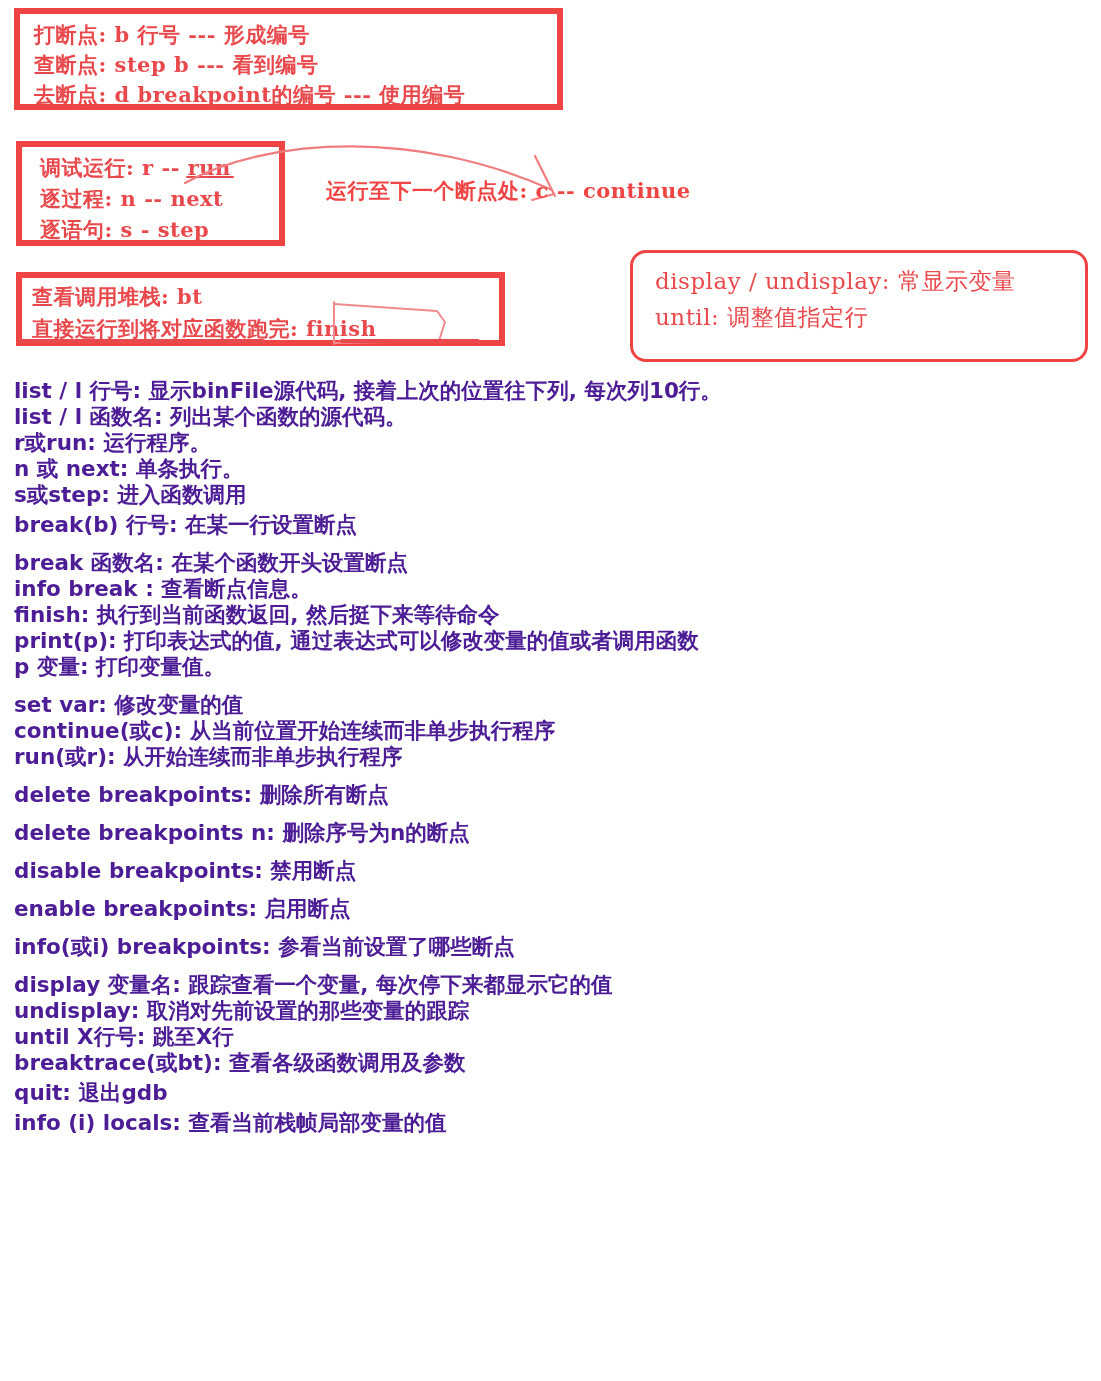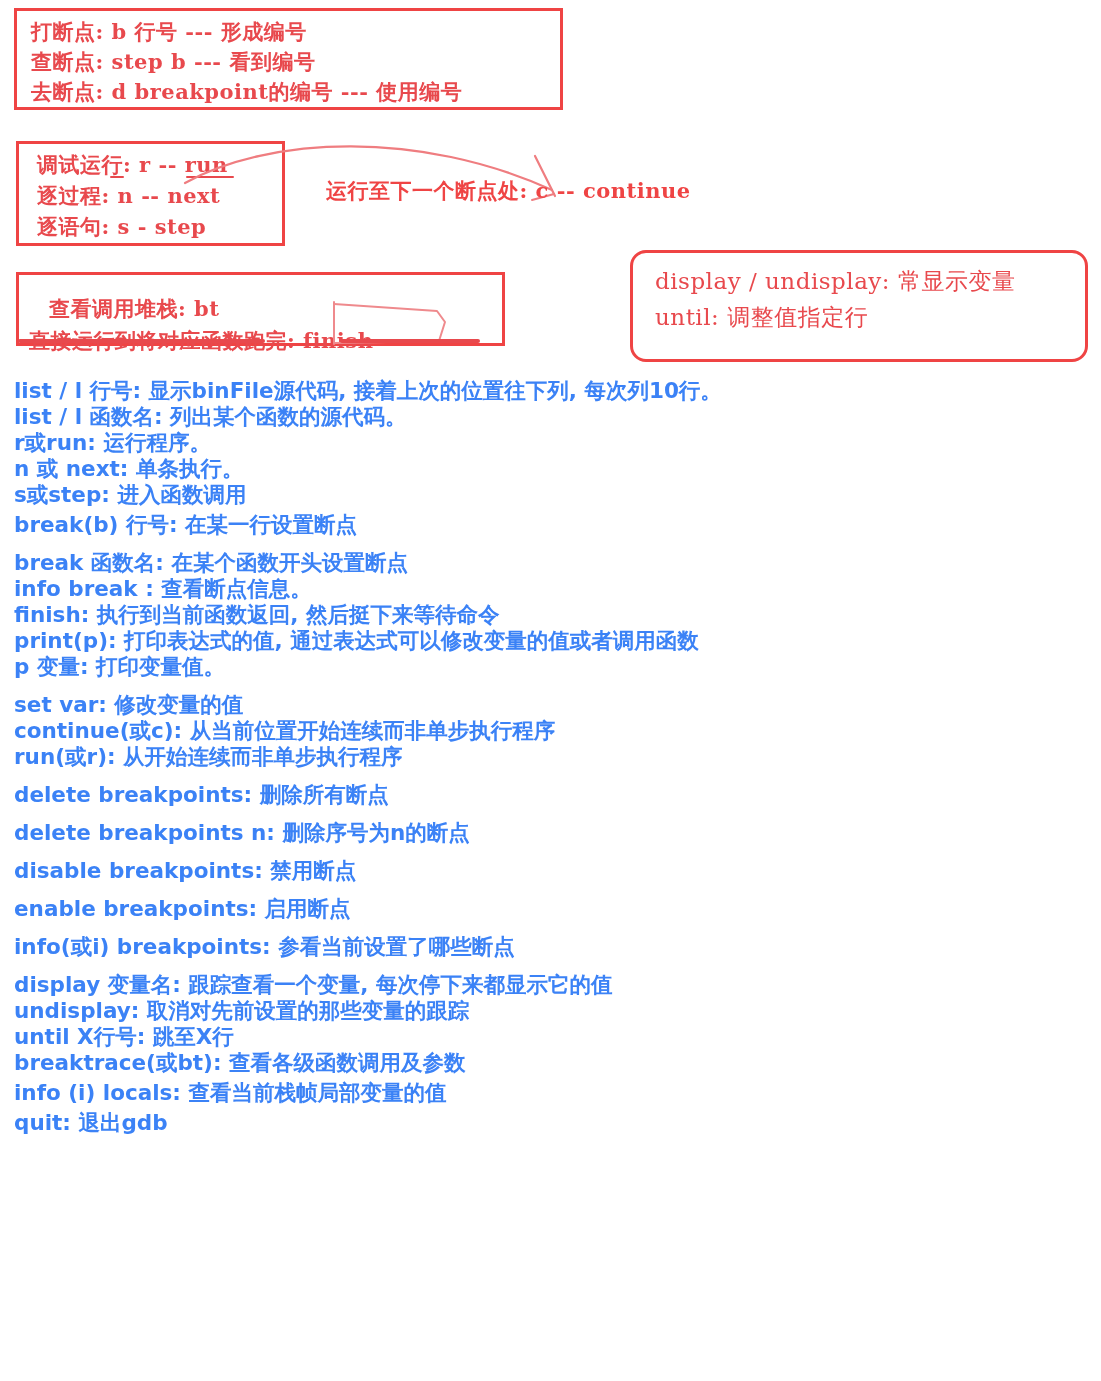--- a/index.html
+++ b/index.html
@@ -10,21 +10,21 @@
     font-family:"Liberation Sans","DejaVu Sans",sans-serif;
     color:#ef4444;
     position:relative;
     overflow:hidden;
   }
   .canvas{position:relative;width:1101px;height:1381px;}
 
   
   .box{
     position:absolute;
-    border:3px solid #ef4444;
+    border:6px solid #ef4444;
     background:#fff;
     box-sizing:border-box;
     color:#e8494d;
   }
   .box.rounded{border-radius:16px;border-width:3px;}
 
   .boxline{
     font-family:"DejaVu Serif","Liberation Serif",serif;
     font-weight:700;
     white-space:nowrap;
@@ -37,21 +37,21 @@
   #box1 .boxline:nth-child(1){padding-top:6px;}
 
   
   #box2{left:16px;top:141px;width:269px;height:105px;}
   #box2 .boxline{font-size:21px;line-height:31px;padding-left:18px;}
   #box2 .boxline:nth-child(1){padding-top:5px;}
 
   
   #box3{left:16px;top:272px;width:489px;height:74px;}
   #box3 .boxline{font-size:21px;line-height:32px;padding-left:10px;}
-  #box3 .boxline:nth-child(1){padding-top:18px;margin-left:20px;}
+  #box3 .boxline:nth-child(1){padding-top:3px;}
 
   
   #box4{left:630px;top:250px;width:458px;height:112px;}
   #box4 .boxline{
     font-family:"DejaVu Serif","Liberation Serif",serif;
     font-weight:400;
     font-size:23px;line-height:36px;padding-left:22px;
   }
   #box4 .boxline:nth-child(1){padding-top:10px;}
 
@@ -68,21 +68,21 @@
   
   .arrow{position:absolute;left:180px;top:128px;width:420px;height:90px;pointer-events:none;}
 
   
   .list{
     position:absolute;left:14px;top:378px;width:1080px;
   }
   .cmd{
     font-size:21.5px;
     line-height:26px;
-    color:#3b82f6;
+    color:#4c1d95;
     white-space:nowrap;
     font-family:"DejaVu Sans","Liberation Sans",sans-serif;
     font-weight:600;
     letter-spacing:0px;
   }
   .cmd.gap{margin-top:12px;}
   .cmd.gap-s{margin-top:4px;}
 </style>
 </head>
 <body>
@@ -151,17 +151,17 @@
     <div class="cmd">run(或r): 从开始连续而非单步执行程序</div>
     <div class="cmd gap">delete breakpoints: 删除所有断点</div>
     <div class="cmd gap">delete breakpoints n: 删除序号为n的断点</div>
     <div class="cmd gap">disable breakpoints: 禁用断点</div>
     <div class="cmd gap">enable breakpoints: 启用断点</div>
     <div class="cmd gap">info(或i) breakpoints: 参看当前设置了哪些断点</div>
     <div class="cmd gap">display 变量名: 跟踪查看一个变量, 每次停下来都显示它的值</div>
     <div class="cmd">undisplay: 取消对先前设置的那些变量的跟踪</div>
     <div class="cmd">until X行号: 跳至X行</div>
     <div class="cmd">breaktrace(或bt): 查看各级函数调用及参数</div>
+    <div class="cmd gap-s">quit: 退出gdb</div>
     <div class="cmd gap-s">info (i) locals: 查看当前栈帧局部变量的值</div>
-    <div class="cmd gap-s">quit: 退出gdb</div>
   </div>
 
 </div>
 
 </body></html>

